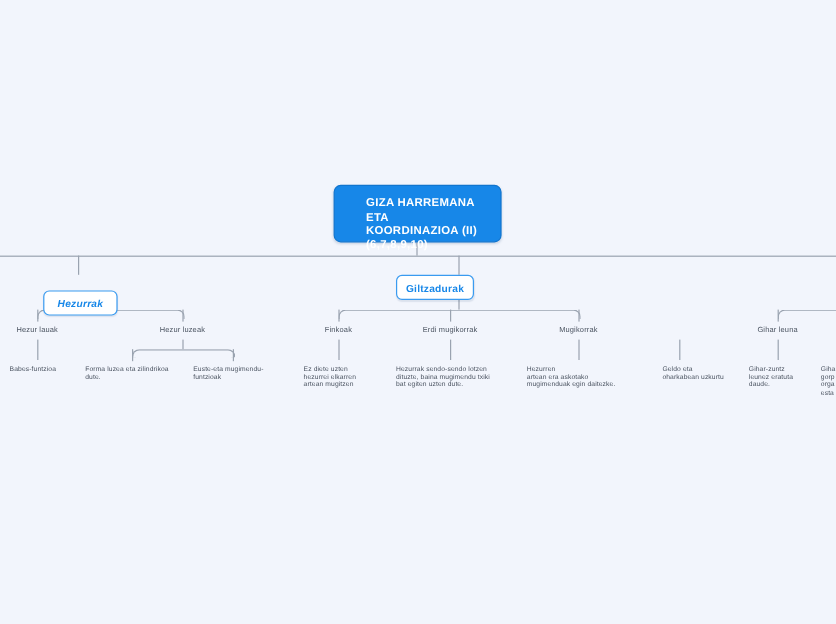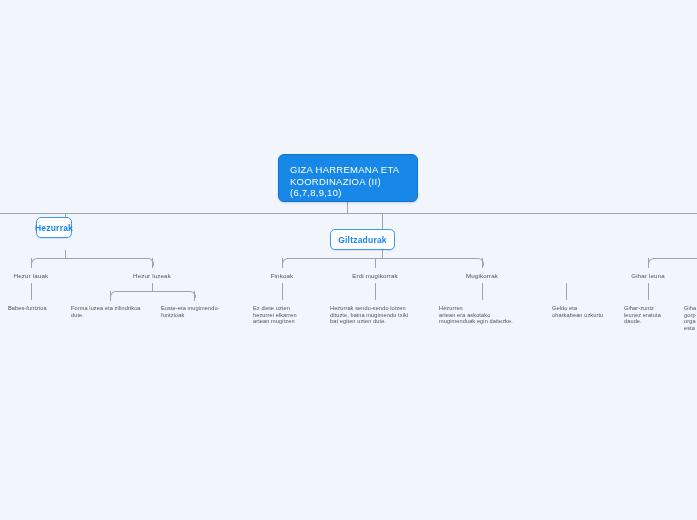--- a/index.html
+++ b/index.html
@@ -36,24 +36,24 @@
   .root-node {
     position: absolute;
     left: 278px;
     top: 154px;
     width: 140px;
     height: 48px;
     box-sizing: border-box;
     background: #1787e8;
     border: 1px solid #1075cf;
     border-radius: 6px;
-    padding: 9px 11px 0 11px;
+    padding: 9px 11px 0 26px;
     color: #ffffff;
     font-size: 9.5px;
-    font-weight: normal;
+    font-weight: bold;
     letter-spacing: 0.25px;
     line-height: 11.6px;
     box-shadow: 0 1px 2px rgba(20,60,110,0.18);
   }
 
   
   .branch-node {
     position: absolute;
     height: 21px;
     box-sizing: border-box;
@@ -127,21 +127,21 @@
   <div class="drop" style="left:482px; top:283px; height:17px;"></div>
   <div class="drop" style="left:566px; top:283px; height:17px;"></div>
   <div class="drop" style="left:648px; top:283px; height:17px;"></div>
 
   <div class="root-node">
     <div>GIZA HARREMANA ETA</div>
     <div>KOORDINAZIOA (II)</div>
     <div>(6,7,8,9,10)</div>
   </div>
 
-  <div class="branch-node" style="left:36px; top:217px; width:36px;">
+  <div class="branch-node" style="left:36px; top:242px; width:62px;font-style:italic;">
     <span>Hezurrak</span>
   </div>
   <div class="branch-node" style="left:330px; top:229px; width:65px;">
     <span>Giltzadurak</span>
   </div>
 
   <div class="sub-label" style="left:0px; top:272px; width:62px;">Hezur lauak</div>
   <div class="sub-label" style="left:121px; top:272px; width:62px;">Hezur luzeak</div>
   <div class="sub-label" style="left:251px; top:272px; width:62px;">Finkoak</div>
   <div class="sub-label" style="left:340px; top:272px; width:70px;">Erdi mugikorrak</div>

